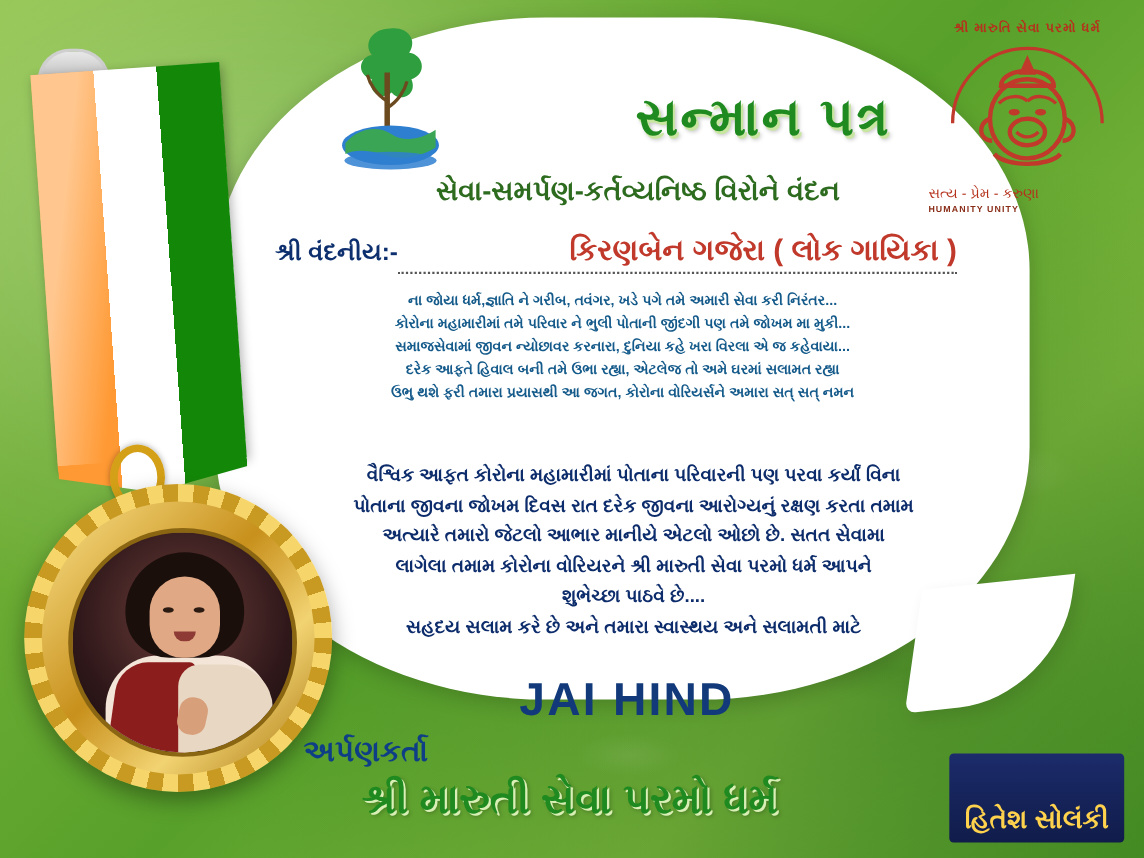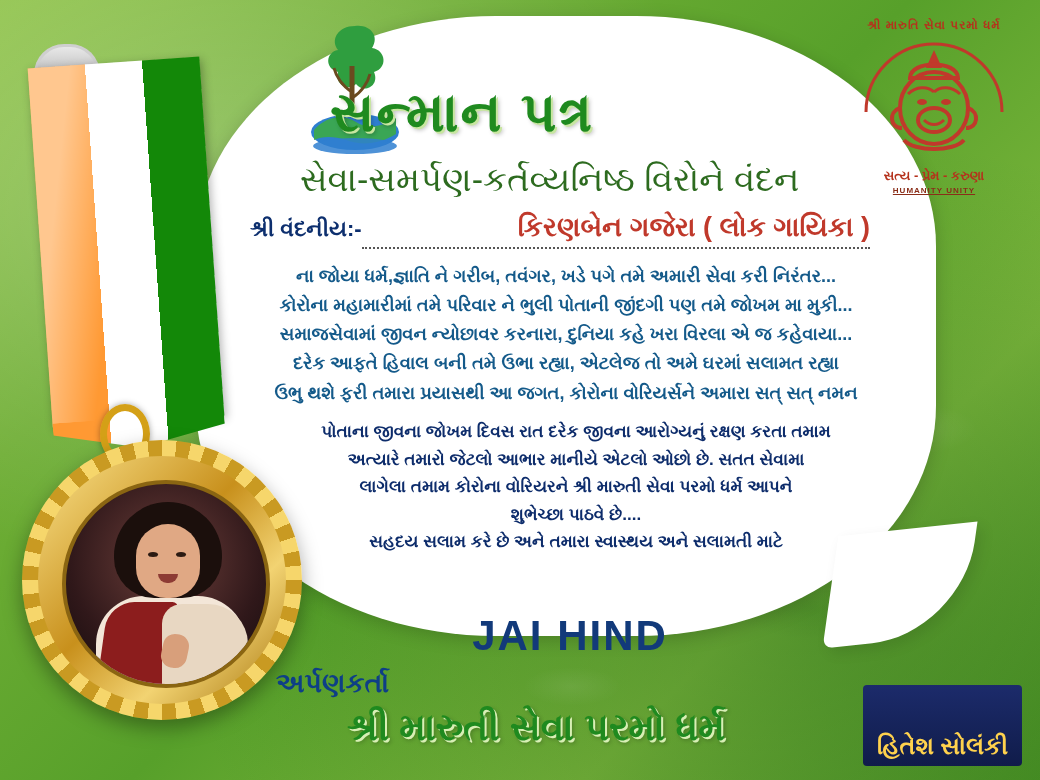--- a/index.html
+++ b/index.html
@@ -42,42 +42,42 @@
     border-radius:0 0 90px 10px;
     transform:rotate(-6deg) skewX(-14deg);
     box-shadow:6px 6px 14px rgba(0,0,0,0.10);
   }
 
   
   .tree-logo{position:absolute;left:300px;top:6px;width:110px;height:150px;}
 
   
   .title-main{
-    position:absolute;left:330px;top:80px;width:480px;text-align:left;
-    font-size:55px;font-weight:bold;letter-spacing:2px;
+    position:absolute;left:330px;top:80px;width:480px;text-align:right;
+    font-size:48px;font-weight:bold;letter-spacing:2px;
     color:#1f8a1f;
     text-shadow:2px 2px 0 #c8e6a0, 3px 3px 4px rgba(0,0,0,0.25);
     font-family:"Liberation Sans", sans-serif;
   }
   .title-sub{
-    position:absolute;left:300px;top:160px;width:560px;
-    font-size:34px;font-weight:normal;color:#2d6b1f;
+    position:absolute;left:300px;top:160px;width:560px;text-align:center;
+    font-size:25px;font-weight:bold;color:#2d6b1f;
   }
   .honoree-row{
     position:absolute;left:250px;top:212px;width:620px;
     display:flex;align-items:baseline;
   }
   .honoree-label{font-size:22px;font-weight:bold;color:#0d2f6e;white-space:nowrap;}
   .honoree-name{
     flex:1;text-align:right;font-size:27px;font-weight:bold;color:#c0392b;
     border-bottom:2px dotted #555;padding-bottom:4px;
   }
   .verse{
     position:absolute;left:236px;top:262px;width:660px;text-align:center;
-    color:#145a8a;font-size:18px;font-weight:bold;line-height:1.62;
+    color:#145a8a;font-size:13px;font-weight:bold;line-height:1.62;
   }
   .body-text{
     position:absolute;left:276px;top:418px;width:600px;text-align:center;
     color:#0d2c6b;font-size:17px;font-weight:bold;line-height:1.62;
   }
   .jaihind{
     position:absolute;left:330px;top:612px;width:480px;text-align:center;
     font-size:42px;font-weight:bold;color:#123a7a;letter-spacing:2px;
     font-family:"Liberation Sans", sans-serif;
   }
@@ -132,35 +132,35 @@
   
   .hanuman{position:absolute;right:16px;top:16px;width:180px;height:190px;}
   .hanuman-arc{
     position:absolute;left:0;top:0;width:180px;height:180px;
   }
   .hanuman-arc-text{
     position:absolute;left:0;top:2px;width:180px;text-align:center;
     font-size:12px;font-weight:bold;color:#b5321c;letter-spacing:1px;
   }
   .hanuman-tag{
-    position:absolute;left:0;top:152px;width:180px;text-align:center;
-    font-size:13px;font-weight:bold;color:#b5321c;
+    position:absolute;left:0;top:152px;width:180px;
+    font-size:13px;font-weight:normal;color:#b5321c;
   }
   .hanuman-tag2{
-    position:absolute;left:0;top:170px;width:180px;text-align:center;
-    font-size:8px;font-weight:bold;color:#8a2d18;letter-spacing:1px;text-decoration:underline;
+    position:absolute;left:0;top:170px;width:180px;text-align:left;
+    font-size:8px;font-weight:bold;color:#8a2d18;letter-spacing:1px;
   }
 
   
   .arpan{
     position:absolute;left:276px;top:668px;font-size:27px;font-weight:bold;
     color:#0e3f86;
   }
   .org-name{
-    position:absolute;left:256px;top:706px;width:560px;text-align:center;
+    position:absolute;left:238px;top:706px;width:560px;text-align:center;
     font-size:38px;font-weight:bold;color:#1f8a1f;
     text-shadow:2px 2px 0 #d8efb5, 3px 3px 4px rgba(0,0,0,0.25);
   }
   .contact{
     position:absolute;right:18px;bottom:14px;text-align:right;
     background:linear-gradient(#1c2b6b,#101c4a);padding:6px 14px 8px 14px;
     border-radius:4px;
   }
   .contact-name{font-size:24px;font-weight:bold;color:#ffd24d;line-height:1.05;}
   .contact-phone{font-size:28px;font-weight:bold;color:#ffffff;line-height:1.05;letter-spacing:1px;}
@@ -197,20 +197,21 @@
 
   <div class="verse">
     <div>ના જોયા ધર્મ,જ્ઞાતિ ને ગરીબ, તવંગર, ખડે પગે તમે અમારી સેવા કરી નિરંતર...</div>
     <div>કોરોના મહામારીમાં તમે પરિવાર ને ભુલી પોતાની જીંદગી પણ તમે જોખમ મા મુકી...</div>
     <div>સમાજસેવામાં જીવન ન્યોછાવર કરનારા, દુનિયા કહે ખરા વિરલા એ જ કહેવાયા...</div>
     <div>દરેક આફતે હિવાલ બની તમે ઉભા રહ્યા, એટલેજ તો અમે ઘરમાં સલામત રહ્યા</div>
     <div>ઉભુ થશે ફરી તમારા પ્રયાસથી આ જગત, કોરોના વોરિયર્સને અમારા સત્ સત્ નમન</div>
   </div>
 
   <div class="body-text">
+    <div>વૈશ્વિક આફત કોરોના મહામારીમાં પોતાના પરિવારની પણ પરવા કર્યાં વિના</div>
     <div>પોતાના જીવના જોખમ દિવસ રાત દરેક જીવના આરોગ્યનું રક્ષણ કરતા તમામ</div>
     <div>અત્યારે તમારો જેટલો આભાર માનીયે એટલો ઓછો છે. સતત સેવામા</div>
     <div>લાગેલા તમામ કોરોના વોરિયરને શ્રી મારુતી સેવા પરમો ધર્મ આપને</div>
     <div>શુભેચ્છા પાઠવે છે....</div>
     <div>સહદય સલામ કરે છે અને તમારા સ્વાસ્થય અને સલામતી માટે</div>
   </div>
 
   <div class="jaihind">JAI HIND</div>
 
   <div class="ribbon-clip"></div>

